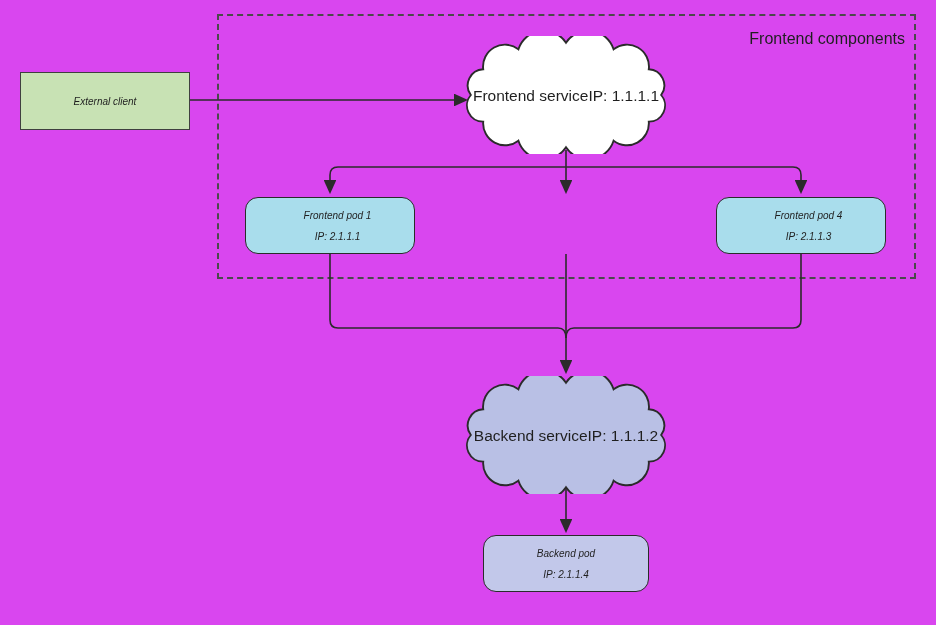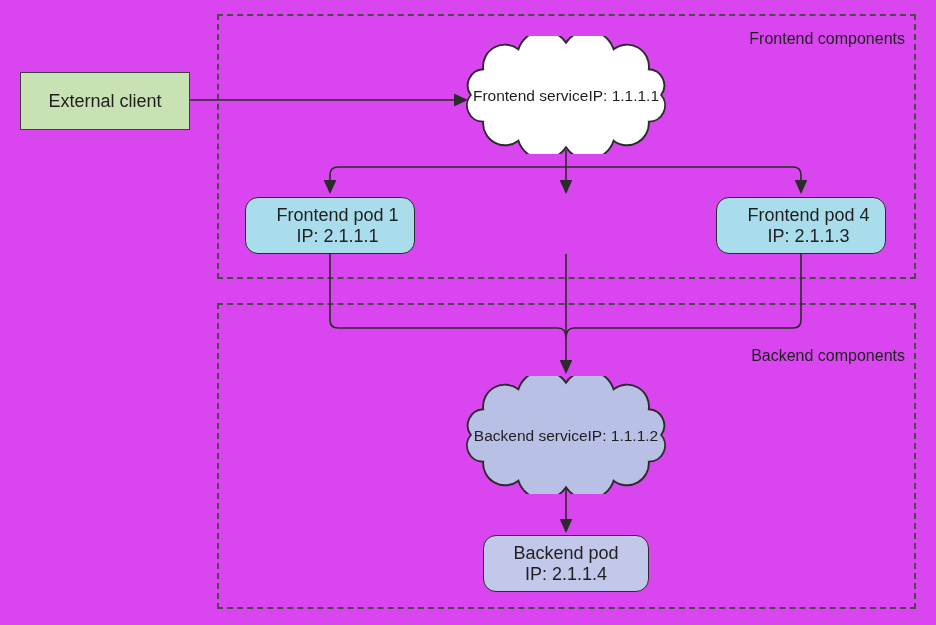--- a/index.html
+++ b/index.html
@@ -22,21 +22,21 @@
   .group-box.frontend{left:217px;top:14px;width:699px;height:265px;}
   .group-box.backend{left:217px;top:303px;width:699px;height:306px;}
   .group-label{
     position:absolute;right:9px;font-size:16px;color:var(--text);white-space:nowrap;
   }
   .group-label.frontend{top:14px;}
   .group-label.backend{top:42px;}
 
   .node{
     position:absolute;display:flex;flex-direction:column;align-items:center;justify-content:center;
-    text-align:right;font-size:18px;line-height:21px;box-sizing:border-box;
+    text-align:right;font-size:10px;line-height:21px;box-sizing:border-box;font-style:italic;
   }
   .external{
     left:20px;top:72px;width:170px;height:58px;
     background:var(--external-fill);border:1.6px solid var(--border-dark);
   }
   .pod{
     width:170px;height:57px;border:1.6px solid var(--line);border-radius:13px;
   }
   .pod.frontend-pod{top:197px;background:var(--frontend-pod-fill);padding-left:15px;}
   .pod.p1{left:245px;}
@@ -62,23 +62,20 @@
 </style>
 </head>
 <body>
 
 <div class="stage">
 
   <div class="group-box frontend">
     <div class="group-label frontend">Frontend components</div>
   </div>
 
-  <div class="group-box backend">
-    <div class="group-label backend">Backend components</div>
-  </div>
 
   <div class="node external">
     <span>External client</span>
   </div>
 
   <div class="cloud-wrap frontend-cloud">
     <svg viewBox="0 0 210 124" aria-hidden="true">
       <path d="M5,62 A17,17 0 0 1 18,35 A23,23 0 0 1 55,14 A28,28 0 0 1 105,7
                A28,28 0 0 1 155,14 A23,23 0 0 1 192,35 A17,17 0 0 1 205,62
                A17,17 0 0 1 192,90 A23,23 0 0 1 155,110 A28,28 0 0 1 105,117

